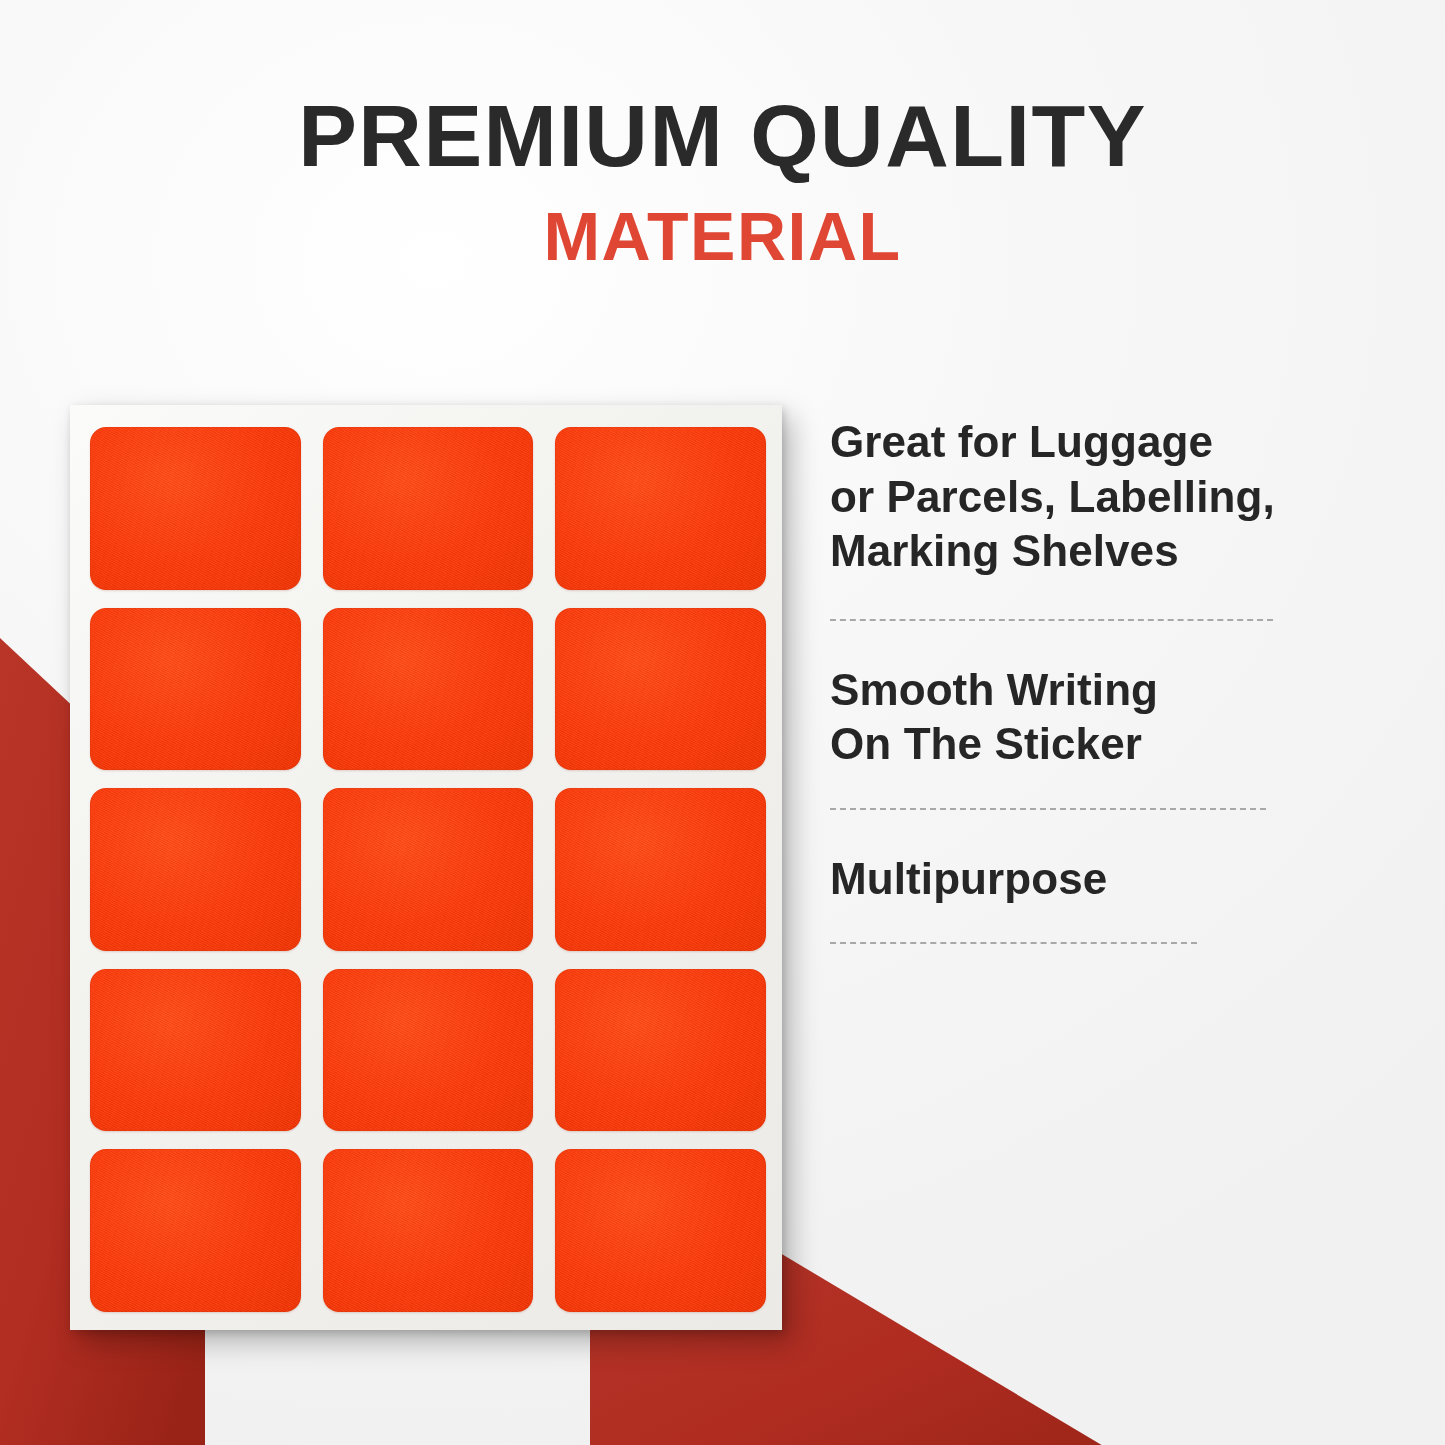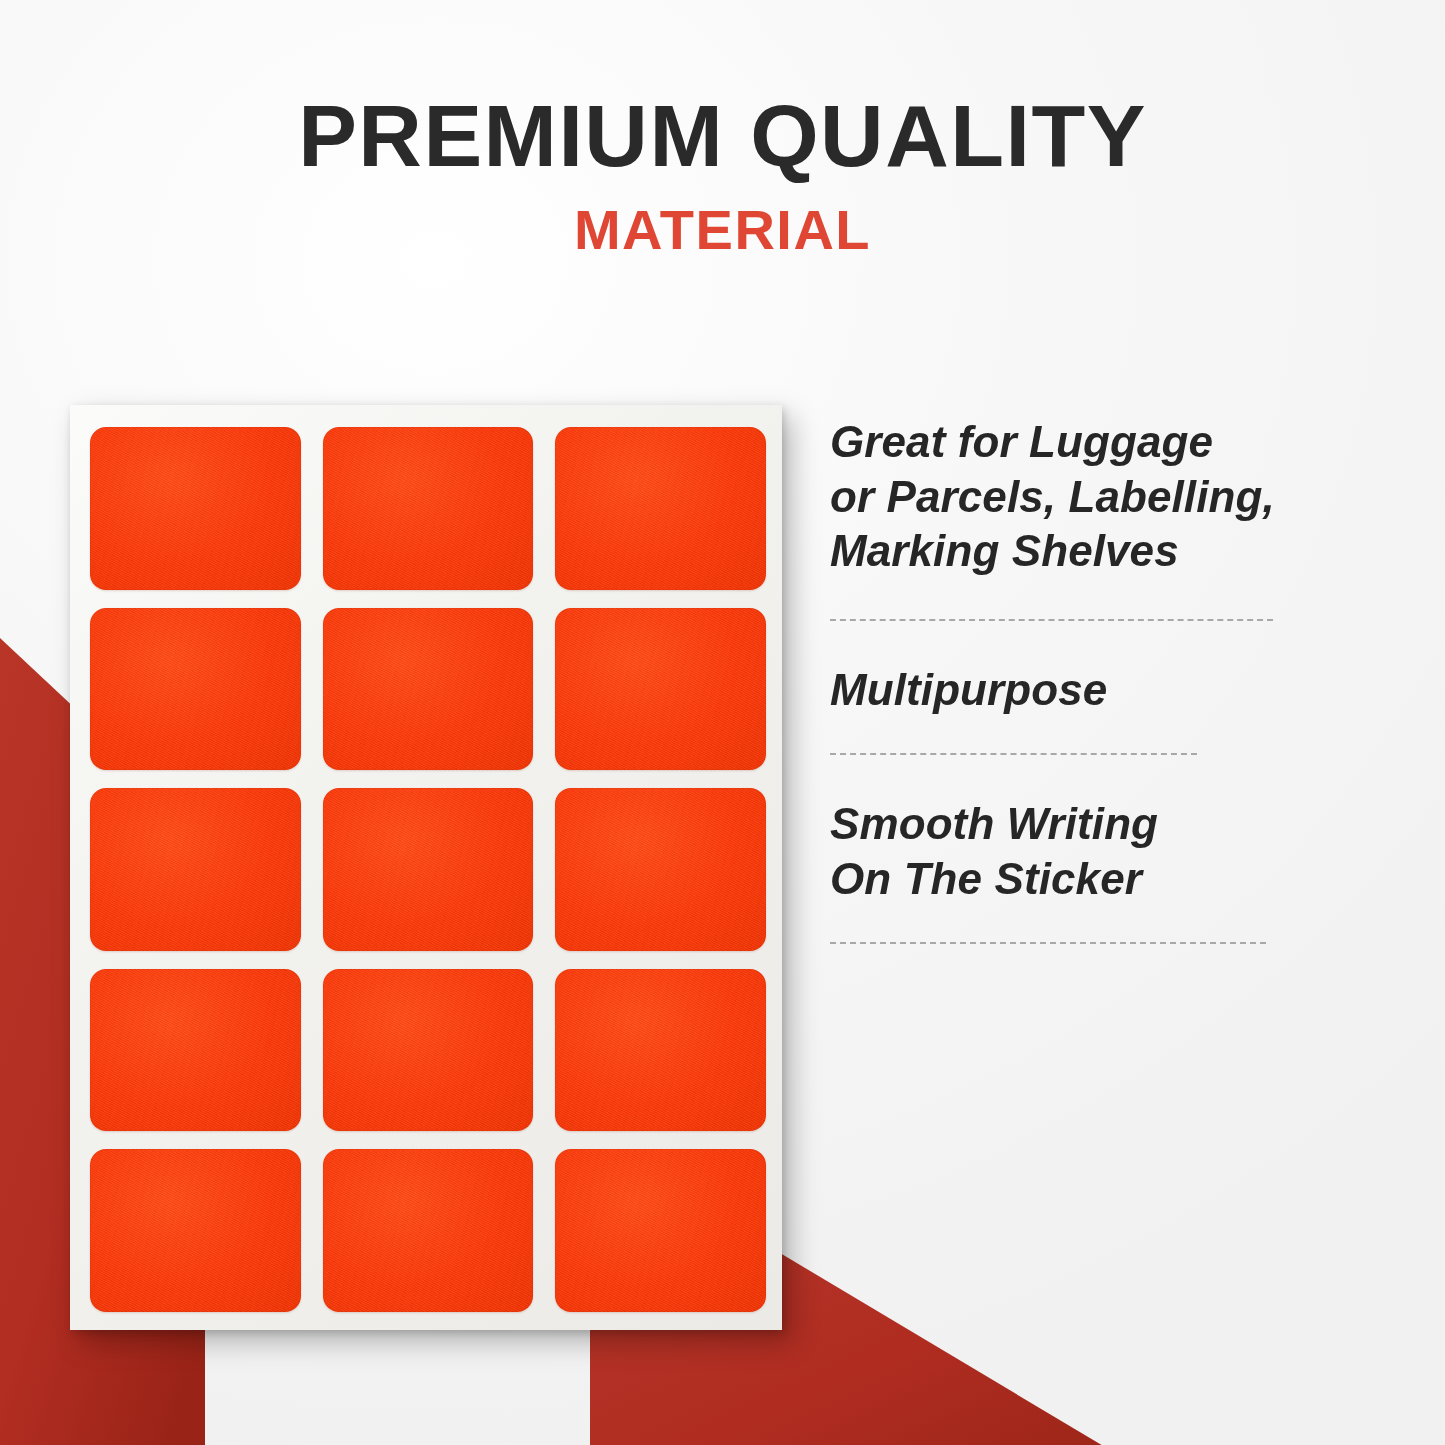--- a/index.html
+++ b/index.html
@@ -53,21 +53,21 @@
     display: block;
     font-size: 88px;
     line-height: 1.0;
     font-weight: 700;
     letter-spacing: 1.5px;
     color: #2a2a2a;
     white-space: nowrap;
   }
   #headline .line2 {
     display: block;
-    font-size: 56px;
+    font-size: 68px;
     line-height: 1.0;
     font-weight: 700;
     letter-spacing: 1.5px;
     margin-top: 22px;
     color: #df4734;
     white-space: nowrap;
   }
 
   
   #product-photo {
@@ -114,21 +114,20 @@
 
   
   #feature-list {
     position: absolute;
     left: 830px;
     top: 405px;
     width: 560px;
   }
   .feature-row {
     display: block;
-    font-style: italic;
   }
   .feature-text {
     display: block;
     font-size: 44px;
     line-height: 1.24;
     font-weight: 600;
     color: #262626;
     letter-spacing: 0.1px;
     white-space: pre-line;
   }
@@ -211,27 +210,27 @@
   <div id="feature-list">
 
     <div class="feature-row" id="feature-0">
       <span class="feature-text">Great for Luggage
 or Parcels, Labelling,
 Marking Shelves</span>
       <div class="feature-divider"></div>
     </div>
 
 
-    <div class="feature-row" id="feature-2">
-      <span class="feature-text">Multipurpose</span>
-      <div class="feature-divider"></div>
-    </div>
-
     <div class="feature-row" id="feature-3">
       <span class="feature-text">Smooth Writing
 On The Sticker</span>
       <div class="feature-divider"></div>
     </div>
 
+    <div class="feature-row" id="feature-2">
+      <span class="feature-text">Multipurpose</span>
+      <div class="feature-divider"></div>
+    </div>
+
 
   </div>
 
 </div>
 
 </body></html>

